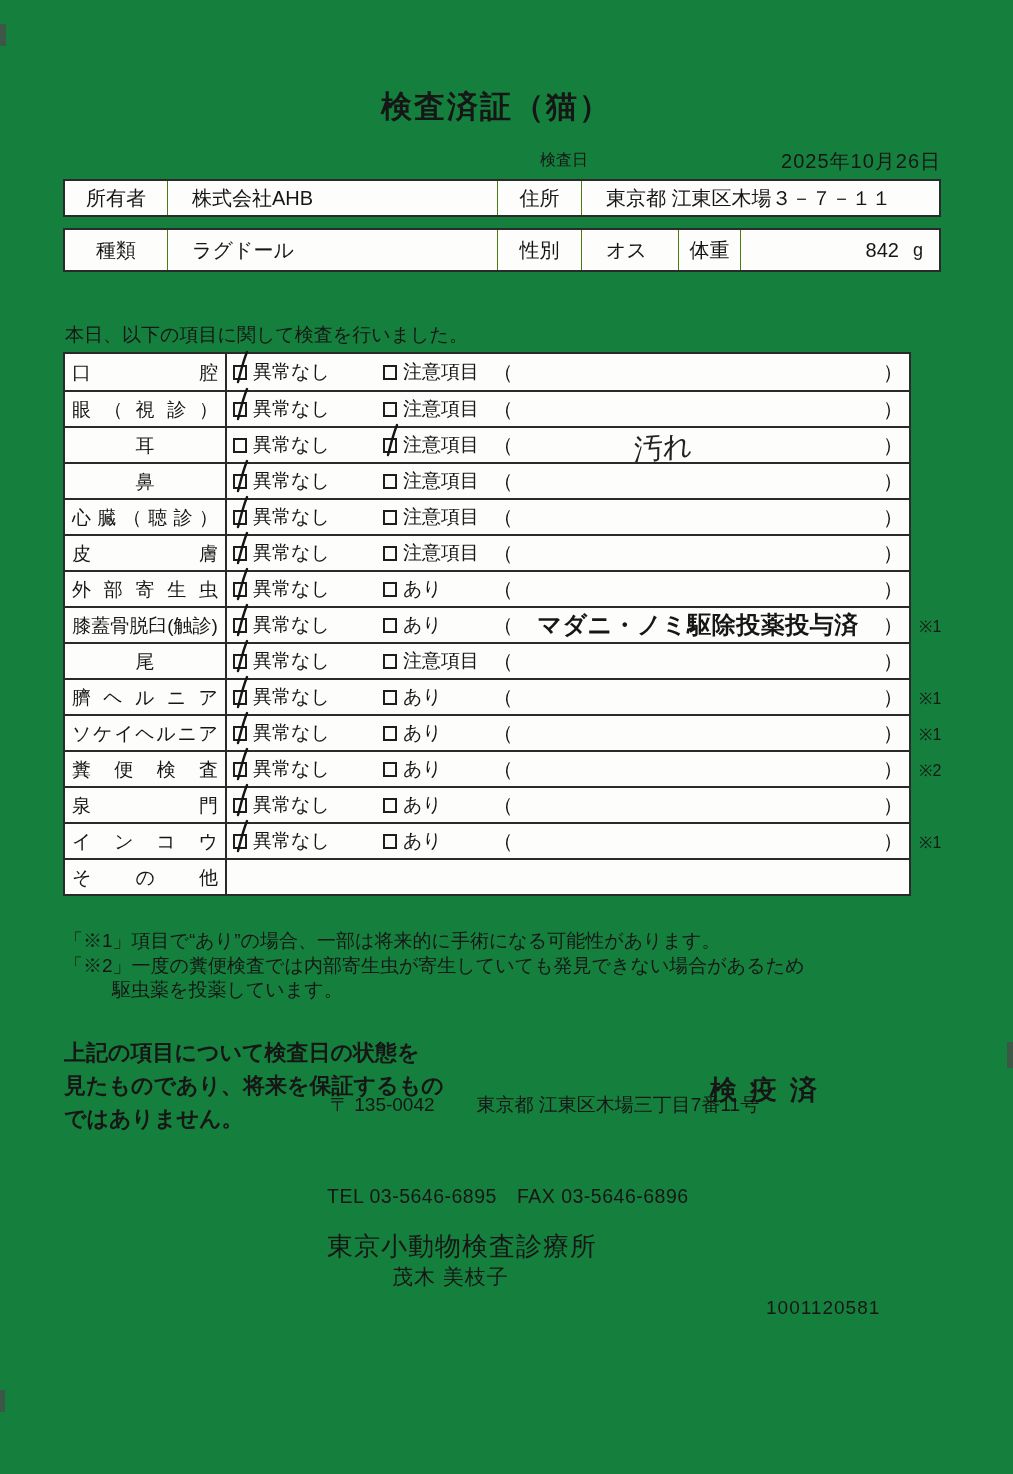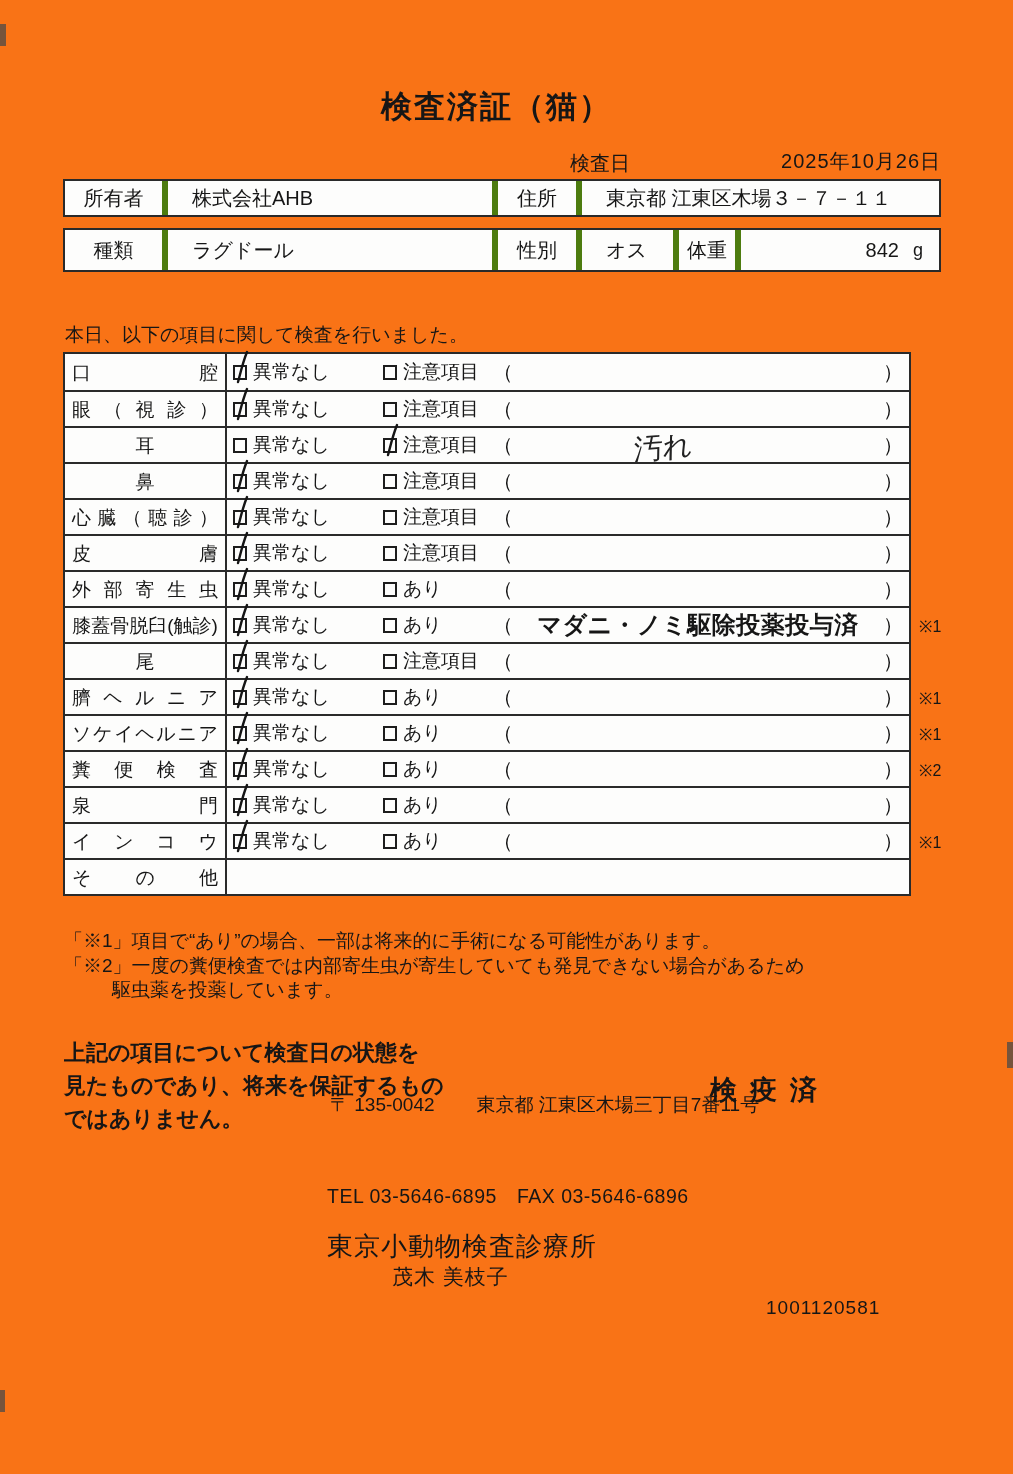--- a/index.html
+++ b/index.html
@@ -1,33 +1,33 @@
 <!DOCTYPE html>
 <html><head>
 <meta charset="utf-8">
 <style>
   html,body{margin:0;padding:0;background:#e8e8e8;}
   .page{
-    position:relative;width:1013px;height:1474px;background:#f97316;
+    position:relative;width:1013px;height:1474px;background:#15803d;
     font-family:"Liberation Sans",sans-serif;color:#161616;overflow:hidden;
     margin:0 auto;
   }
   *{box-sizing:border-box;}
   .title{
     position:absolute;top:86px;left:0;right:0;margin:0;text-align:center;
     font-size:31px;font-weight:600;letter-spacing:2px;transform:translateX(-10px);
   }
-  .date-label{position:absolute;left:570px;top:150px;font-size:20px;text-align:right;}
+  .date-label{position:absolute;left:540px;top:150px;font-size:16px;text-align:right;}
   .date-value{position:absolute;right:72px;top:148px;font-size:20px;letter-spacing:1px;}
 
   .box{position:absolute;left:63px;width:878px;border:2px solid #2a2a2a;display:grid;background:#fdfdfc;}
   .box1{top:179px;height:38px;grid-template-columns:103px 330px 84px 1fr;}
   .box2a{top:228px;height:44px;grid-template-columns:103px 330px 84px 97px 62px 1fr;}
   .box2b{top:270px;height:44px;grid-template-columns:103px 330px 84px 1fr;}
-  .c{border-right:6px solid #4d7c0f;display:flex;align-items:center;justify-content:center;font-size:20px;overflow:hidden;}
+  .c{border-right:1px solid #4d7c0f;display:flex;align-items:center;justify-content:center;font-size:20px;overflow:hidden;}
   .c:last-child{border-right:none;}
   .v{justify-content:flex-start;padding:0 24px;}
   .num{justify-content:flex-end;padding-right:16px;}
   .unit{font-size:18px;margin-left:14px;}
 
   .intro{position:absolute;left:65px;top:322px;margin:0;font-size:19px;}
 
   .exam{position:absolute;left:63px;top:352px;width:848px;border:2px solid #2a2a2a;background:#fdfdfc;}
   .erow{position:relative;height:36px;display:flex;border-top:2px solid #2a2a2a;}
   .erow:first-child{border-top:none;}

